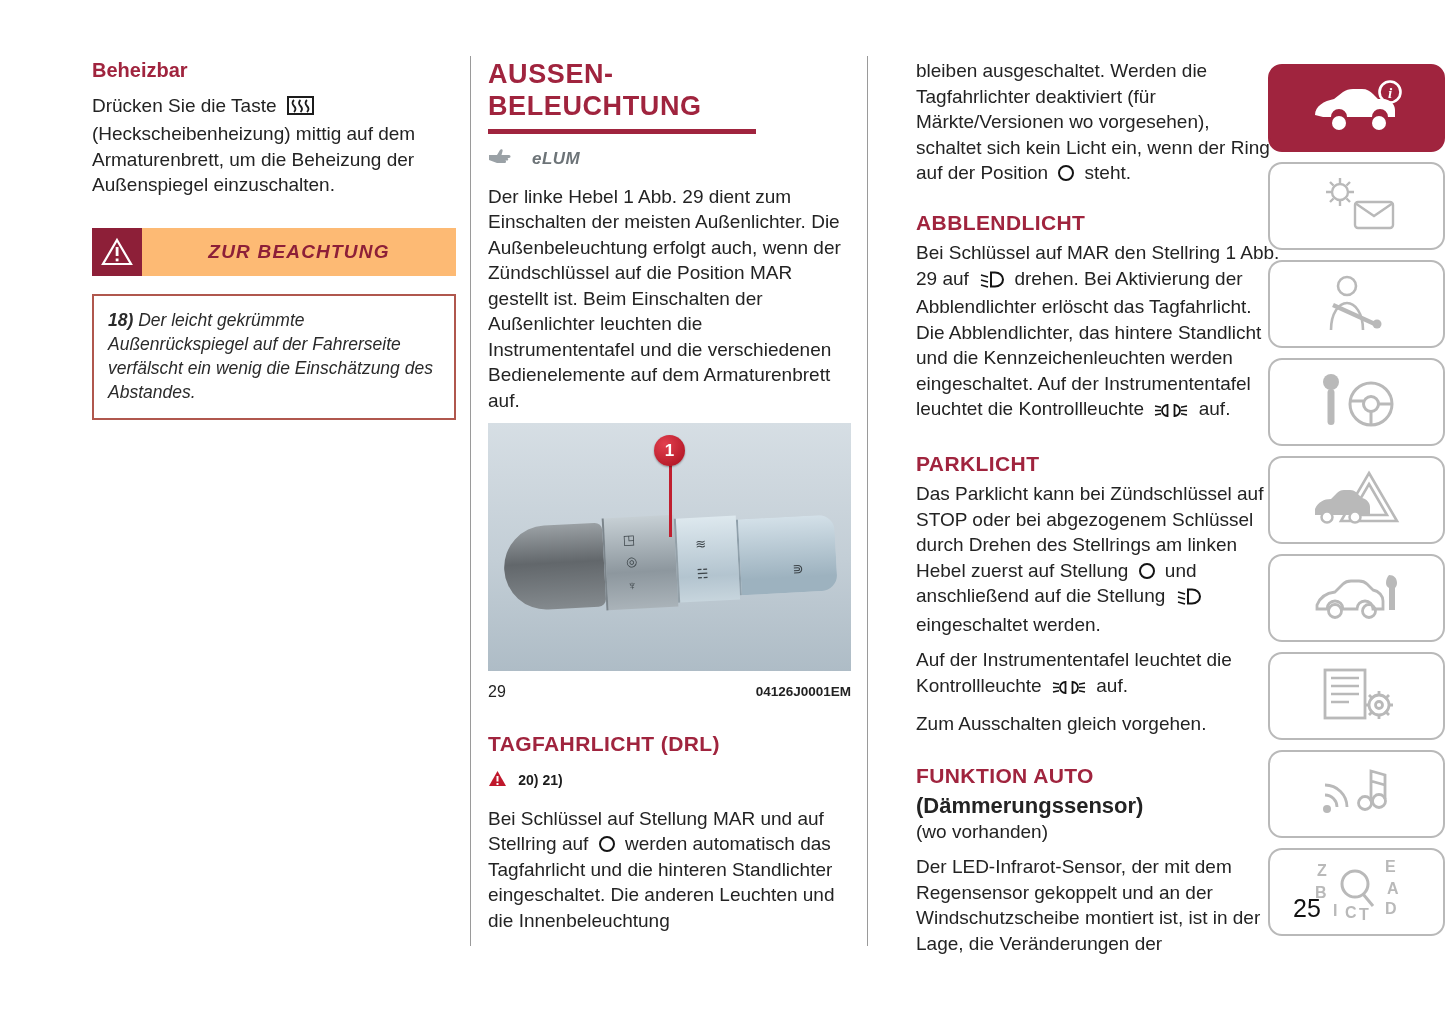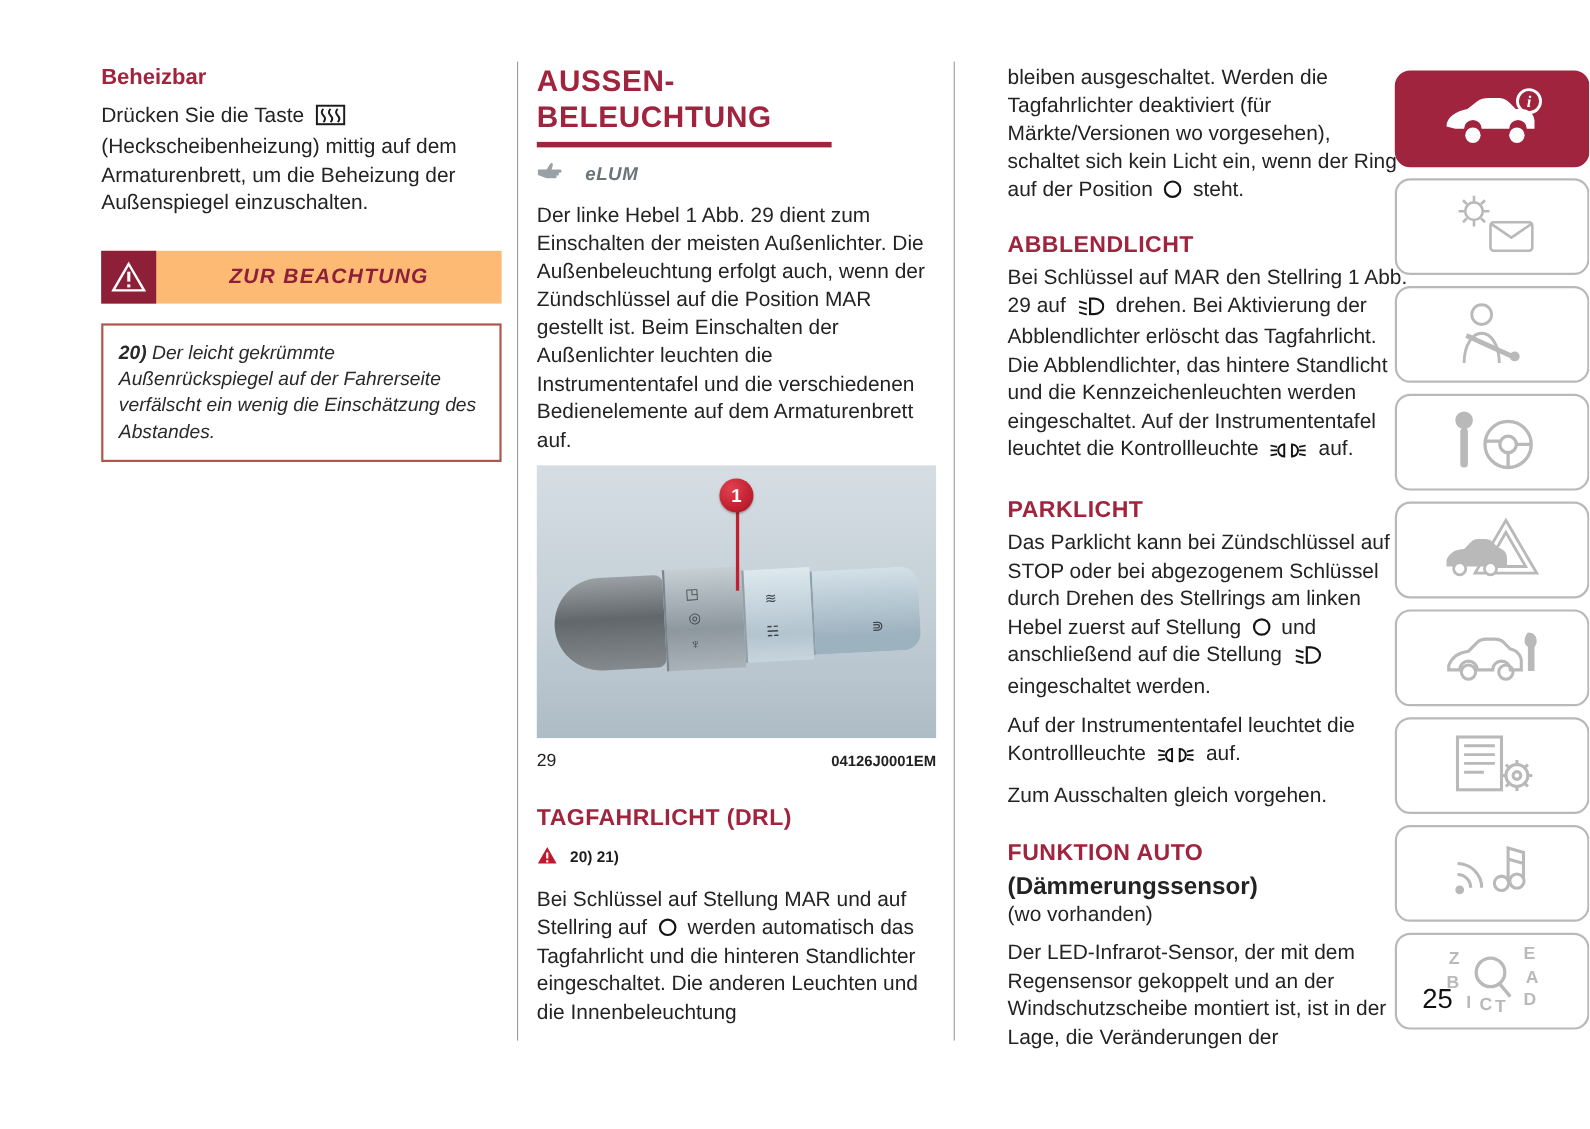--- a/index.html
+++ b/index.html
@@ -91,21 +91,21 @@
         <svg width="32" height="30" viewBox="0 0 32 30">
             <path d="M16 3 L30 27 H2 Z" fill="#8d1f38" stroke="#ffffff" stroke-width="2.2"></path>
             <rect x="14.7" y="10" width="2.8" height="9" fill="#fff"></rect>
             <rect x="14.7" y="21.5" width="2.8" height="2.8" fill="#fff"></rect>
           </svg>
       </div>
       <div class="warn-label">ZUR BEACHTUNG</div>
     </div>
 
     <div class="note-box">
-      <span class="note-ref">20)</span>
+      <span class="note-ref">18)</span>
       <span>Der leicht gekrümmte Außenrückspiegel auf der Fahrerseite verfälscht ein wenig die Einschätzung des Abstandes.</span>
     </div>
   </div>
 
   <div class="vdiv d1"></div>
 
   <div class="col mid-col">
     <div class="h-big">
       <span style="display:block">AUSSEN-</span>
       <span style="display:block">BELEUCHTUNG</span>

